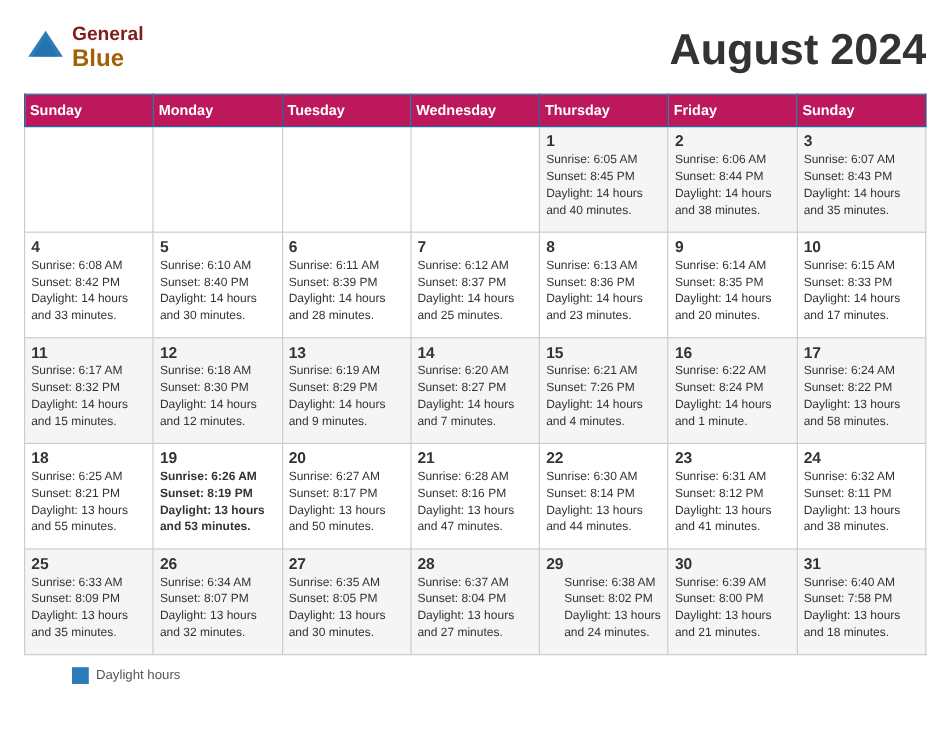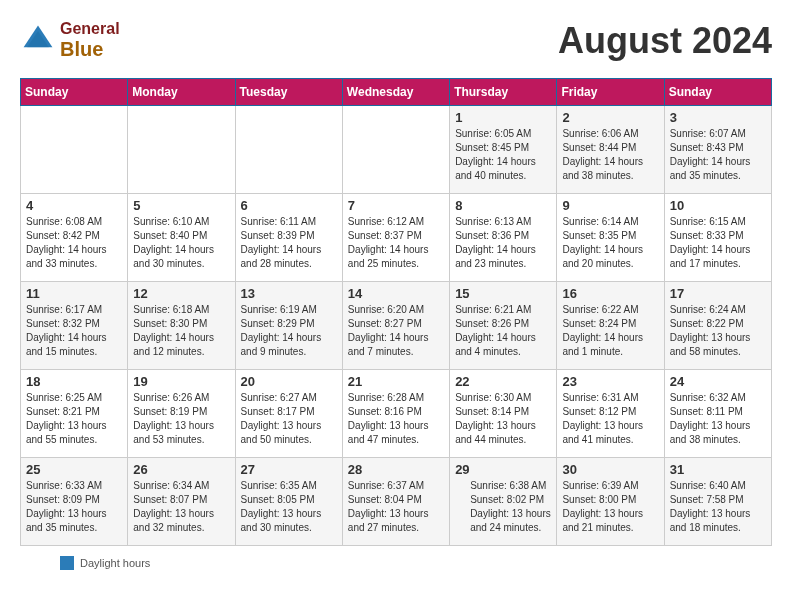--- a/index.html
+++ b/index.html
@@ -241,21 +241,21 @@
         <td>
           <span class="day-num">14</span>
           <div class="day-info" style="white-space: pre-line;">Sunrise: 6:20 AM
 Sunset: 8:27 PM
 Daylight: 14 hours
 and 7 minutes.</div>
         </td>
         <td>
           <span class="day-num">15</span>
           <div class="day-info" style="white-space: pre-line;">Sunrise: 6:21 AM
-Sunset: 8:26 PM
+Sunset: 7:26 PM
 Daylight: 14 hours
 and 4 minutes.</div>
         </td>
         <td>
           <span class="day-num">16</span>
           <div class="day-info" style="white-space: pre-line;">Sunrise: 6:22 AM
 Sunset: 8:24 PM
 Daylight: 14 hours
 and 1 minute.</div>
         </td>
@@ -270,21 +270,21 @@
       <tr>
         <td>
           <span class="day-num">18</span>
           <div class="day-info" style="white-space: pre-line;">Sunrise: 6:25 AM
 Sunset: 8:21 PM
 Daylight: 13 hours
 and 55 minutes.</div>
         </td>
         <td>
           <span class="day-num">19</span>
-          <div class="day-info" style="white-space: pre-line;">Sunrise: 6:26 AM
+          <div class="day-info" style="white-space: pre-line; font-weight: bold;">Sunrise: 6:26 AM
 Sunset: 8:19 PM
 Daylight: 13 hours
 and 53 minutes.</div>
         </td>
         <td>
           <span class="day-num">20</span>
           <div class="day-info" style="white-space: pre-line;">Sunrise: 6:27 AM
 Sunset: 8:17 PM
 Daylight: 13 hours
 and 50 minutes.</div>

